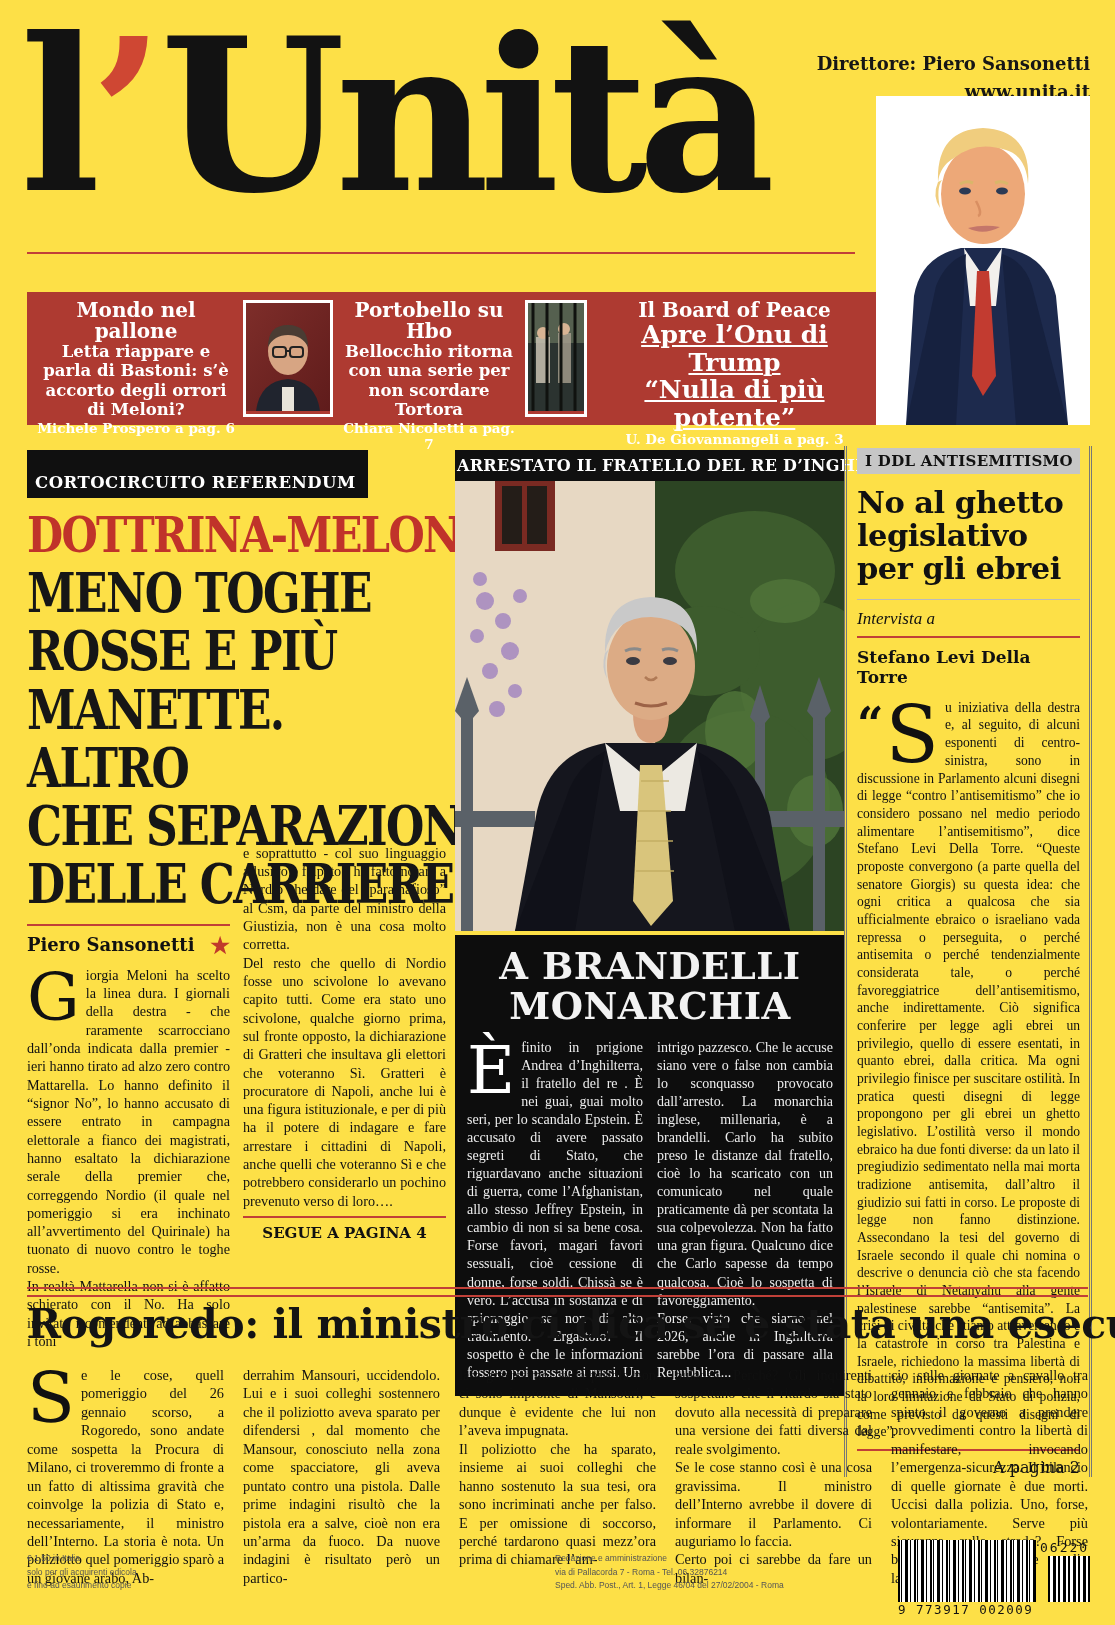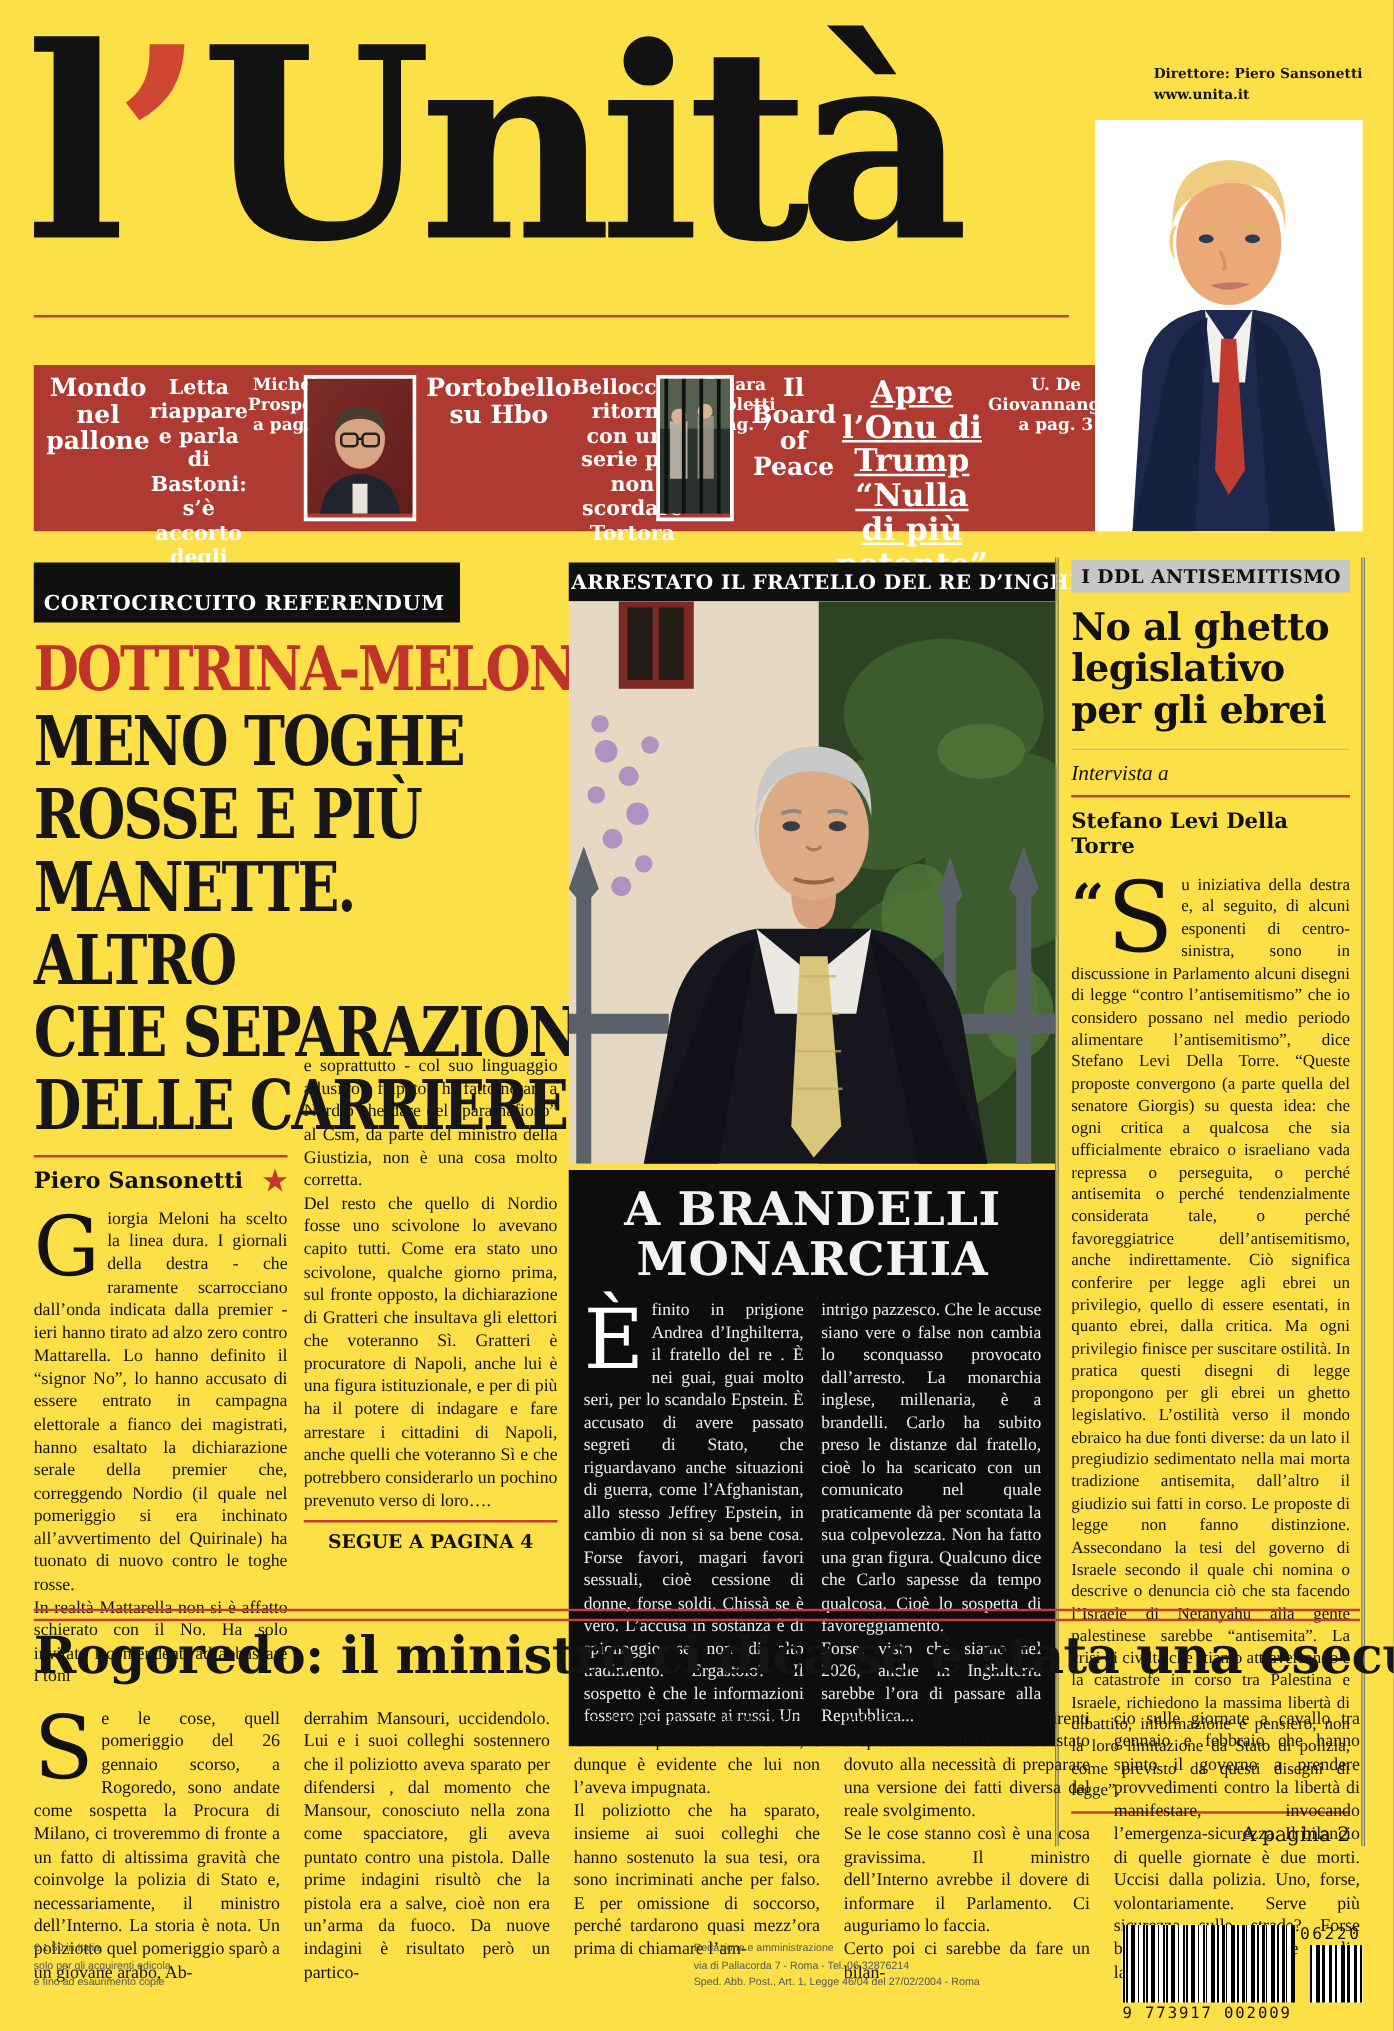--- a/index.html
+++ b/index.html
@@ -5,37 +5,37 @@
   html,body{margin:0;padding:0;background:#888;}
   .page{position:relative;width:1115px;height:1625px;margin:0 auto;background:#fde047;overflow:hidden;
         font-family:"Liberation Serif",serif;color:#111;}
   .abs{position:absolute;}
 
   
   .masthead{left:20px;top:8px;width:830px;height:245px;
     font-family:"DejaVu Serif",serif;font-weight:bold;font-size:212px;line-height:1.02;
     letter-spacing:-10px;color:#121212;white-space:nowrap;}
   .masthead .apos{color:#cf4733;letter-spacing:-4px;}
-  .director{right:25px;top:50px;text-align:left;font-family:"DejaVu Serif",serif;
-    font-weight:bold;font-size:11px;line-height:1.55;color:#161616;}
+  .director{right:25px;top:50px;text-align:right;font-family:"DejaVu Serif",serif;
+    font-weight:bold;font-size:18px;line-height:1.55;color:#161616;}
   .redrule{left:27px;top:252px;width:828px;height:2px;background:#c04038;}
 
   
   .dateline{left:27px;top:258px;width:830px;height:28px;display:flex;align-items:center;
     font-family:"Liberation Sans",sans-serif;font-weight:bold;font-size:16px;color:#1a1a1a;
     letter-spacing:-0.2px;white-space:nowrap;}
   .dateline .sep{width:1px;height:17px;background:#999;margin:0 11px;}
   .founded{margin-left:22px;color:#c0392b;}
   .founded .small{font-size:11.5px;margin-right:6px;}
   .founded .big{font-size:18px;}
 
   
   .band{left:27px;top:292px;width:851px;height:133px;background:#ae3a31;display:flex;
     align-items:stretch;padding:8px 10px;box-sizing:border-box;color:#fff;}
-  .teaser{display:flex;flex-direction:row;justify-content:space-between;text-align:center;}
+  .teaser{display:flex;flex-direction:column;justify-content:space-between;text-align:center;}
   .t-kick{font-family:"DejaVu Serif",serif;font-weight:bold;font-size:20px;line-height:1.05;}
   .t-txt{font-family:"DejaVu Serif",serif;font-weight:bold;font-size:16.5px;line-height:1.18;}
   .t-by{font-family:"DejaVu Serif",serif;font-weight:bold;font-size:13.5px;}
   .t-big{font-family:"DejaVu Serif",serif;font-weight:bold;font-size:25px;line-height:1.1;text-decoration:underline;}
   .bphoto{border:3px solid #fff;margin:0 8px;flex:none;}
   .trump{left:876px;top:96px;width:214px;height:329px;background:#fff;z-index:3;}
 
   
   .kick-black{display:inline-block;background:#101010;color:#fff;
     font-family:"DejaVu Serif",serif;font-weight:bold;font-size:16.5px;

